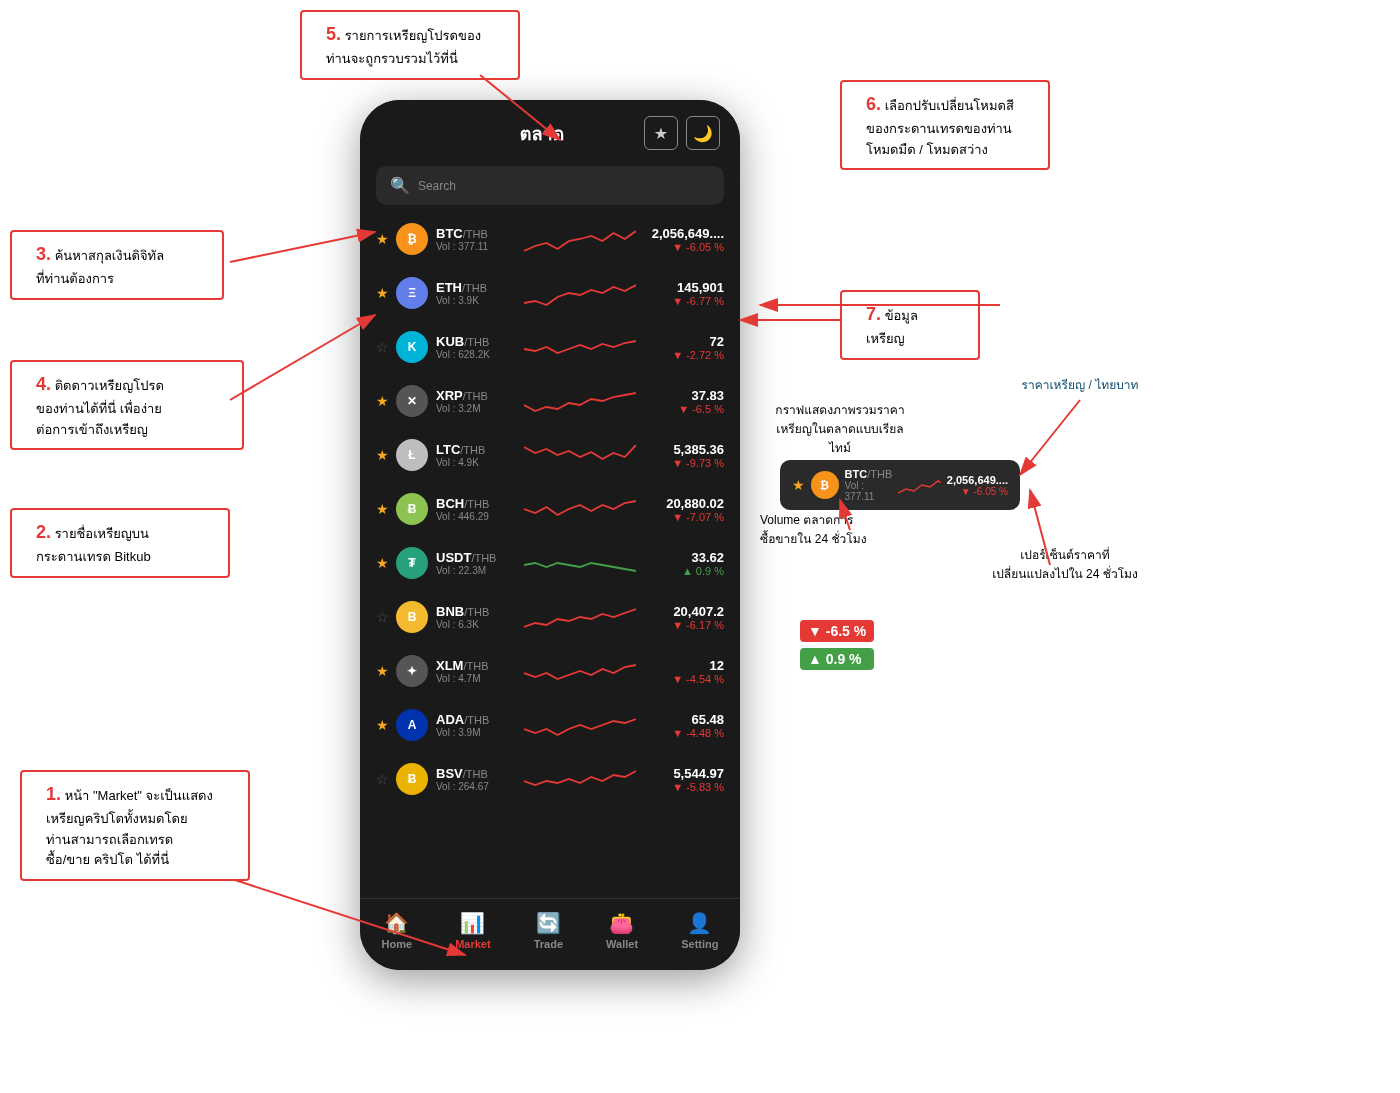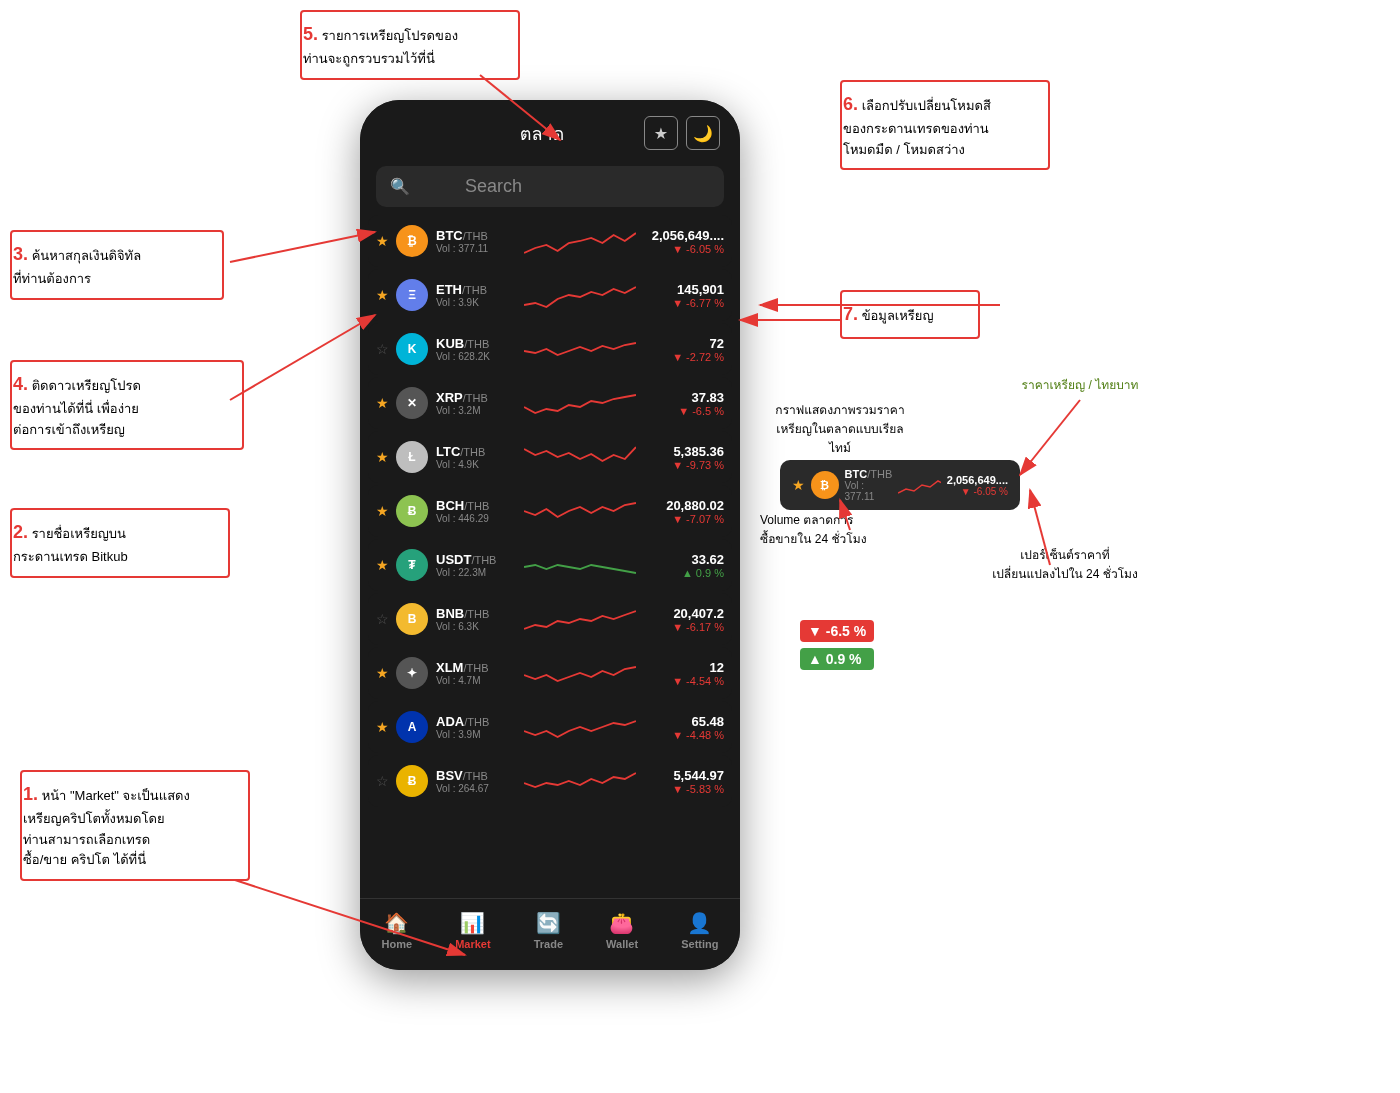--- a/index.html
+++ b/index.html
@@ -31,21 +31,21 @@
       background: #1a1a1a;
       padding: 16px 20px 8px;
       display: flex;
       align-items: center;
       justify-content: space-between;
     }
 
     .phone-header-title {
       color: #fff;
       font-size: 18px;
-      font-weight: 400;
+      font-weight: 700;
       flex: 1;
       text-align: center;
     }
 
     .header-icons {
       display: flex;
       gap: 8px;
     }
 
     .header-icon-btn {
@@ -72,22 +72,21 @@
       gap: 8px;
     }
 
     .search-icon-inner {
       color: #888;
       font-size: 16px;
     }
 
     .search-placeholder {
       color: #888;
-      font-size: 18px;
-      margin-left: 47px;
+      font-size: 12px;
     }
 
     .coin-list {
       flex: 1;
       overflow-y: auto;
       padding: 0 8px;
     }
 
     .coin-list::-webkit-scrollbar { display: none; }
 
@@ -208,21 +207,21 @@
 
     .nav-item.active .nav-icon { color: #e53935; }
     .nav-item.active .nav-label { color: #e53935; }
 
     
     .annotation {
       position: absolute;
       background: #fff;
       border: 2px solid #e53935;
       border-radius: 4px;
-      padding: 8px 1px;
+      padding: 8px 24px;
       font-size: 13px;
       color: #000;
       line-height: 1.6;
     }
 
     .annotation-number {
       color: #e53935;
       font-size: 18px;
       font-weight: 700;
     }
@@ -517,21 +516,21 @@
 
 <div class="annotation" style="left:840px; top:290px; width:140px;">
   <span class="annotation-number">7.</span>
   ข้อมูลเหรียญ
 </div>
 
 <div style="position:absolute; left:770px; top:400px; font-size:12px; color:#000; text-align:center; width:140px;">
   กราฟแสดงภาพรวมราคา<br>เหรียญในตลาดแบบเรียลไทม์
 </div>
 
-<div style="position:absolute; left:1020px; top:375px; font-size:12px; color:#4d7c0f; text-align:center; width:120px;">
+<div style="position:absolute; left:1020px; top:375px; font-size:12px; color:#0c4a6e; text-align:center; width:120px;">
   ราคาเหรียญ / ไทยบาท
 </div>
 
 <div style="position:absolute; left:760px; top:510px; font-size:12px; color:#000; text-align:left; width:150px;">
   Volume ตลาดการ<br>ซื้อขายใน 24 ชั่วโมง
 </div>
 
 <div style="position:absolute; left:990px; top:545px; font-size:12px; color:#000; text-align:center; width:150px;">
   เปอร์เซ็นต์ราคาที่<br>เปลี่ยนแปลงไปใน 24 ชั่วโมง
 </div>

